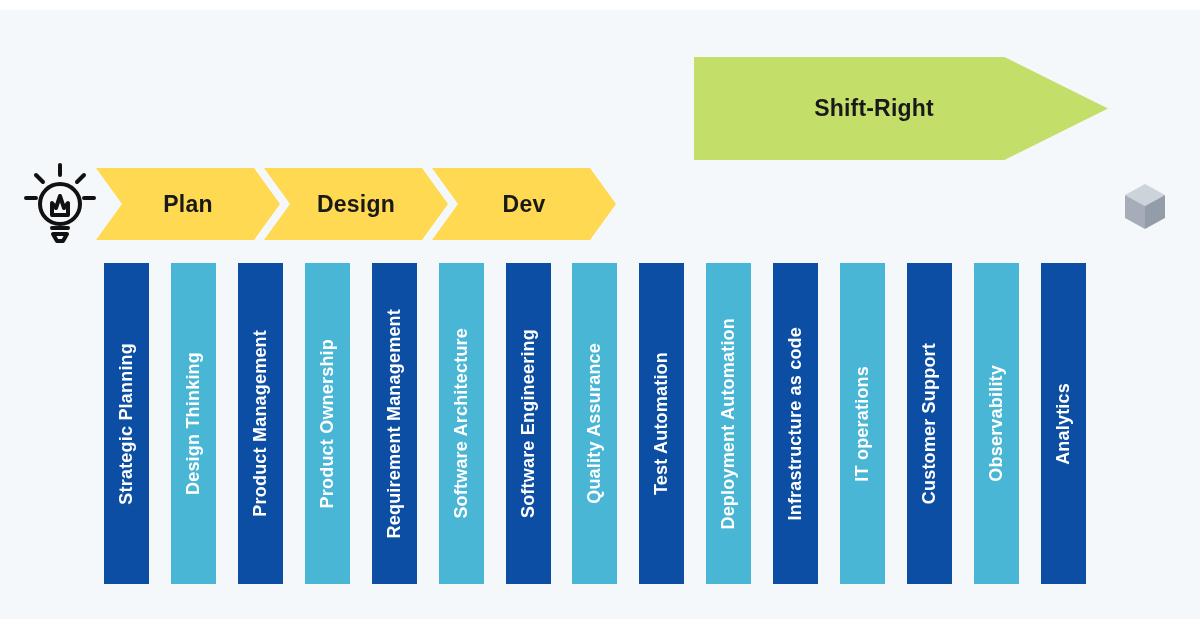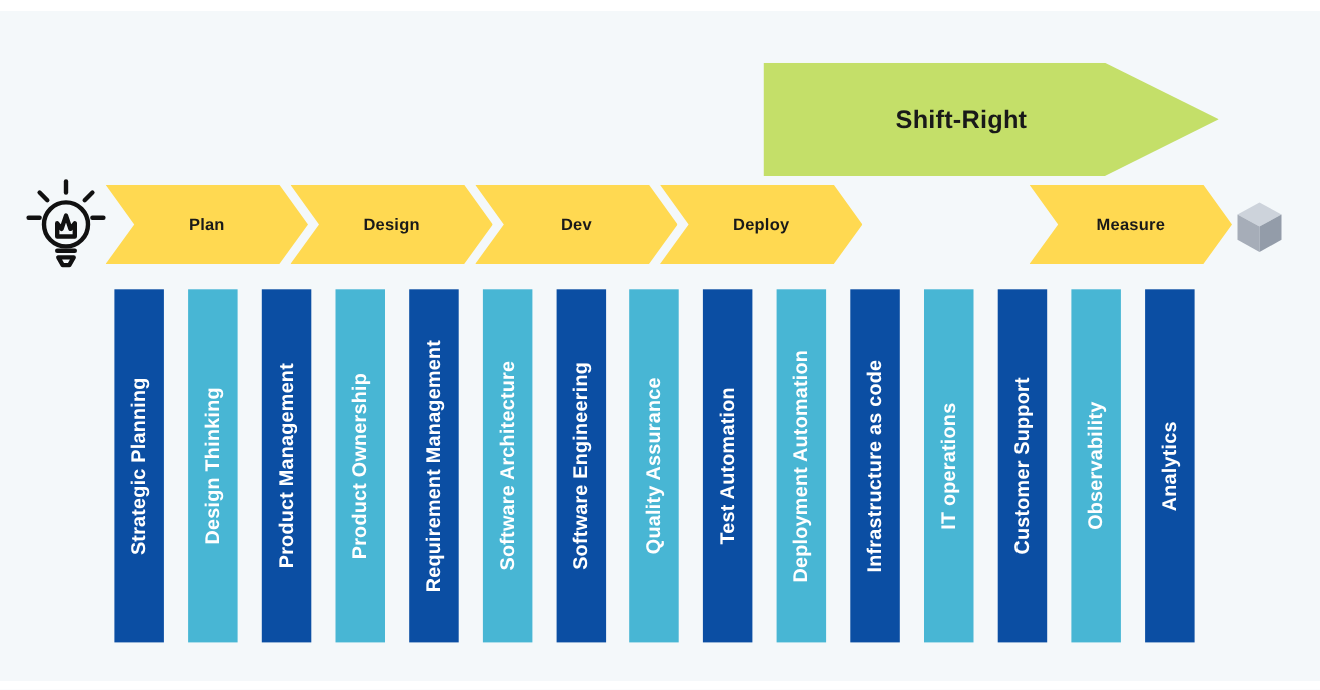--- a/index.html
+++ b/index.html
@@ -38,21 +38,21 @@
   }
 
   
   .chevron{
     position:absolute;top:168px;width:184px;height:72px;
     background:var(--stage-fill);
     clip-path:polygon(0 0,calc(100% - 26px) 0,100% 50%,calc(100% - 26px) 100%,0 100%,26px 50%);
     display:flex;align-items:center;justify-content:center;
   }
   .chevron span{
-    font-size:15px;font-weight:700;color:var(--label-text);
+    font-size:23px;font-weight:700;color:var(--label-text);
     letter-spacing:.2px;
   }
 
   
   .bulb{position:absolute;left:22px;top:162px;}
   .cube{position:absolute;left:1124px;top:183px;}
 
   
   .bars{
     position:absolute;left:104px;top:263px;width:982px;height:321px;
@@ -99,26 +99,20 @@
 
   <div class="chevron" style="left:96px">
     <span>Plan</span>
   </div>
   <div class="chevron" style="left:432px">
     <span>Dev</span>
   </div>
   <div class="chevron" style="left:264px">
     <span>Design</span>
   </div>
-  <div class="chevron" style="left:600px">
-    <span>Deploy</span>
-  </div>
-  <div class="chevron" style="left:936px">
-    <span>Measure</span>
-  </div>
 
   <svg class="cube" width="42" height="47" viewBox="0 0 42 47">
     <polygon points="21,1 41,12 21,23 1,12" fill="#cdd3db"></polygon>
     <polygon points="1,12 21,23 21,46 1,35" fill="#a6adb8"></polygon>
     <polygon points="21,23 41,12 41,35 21,46" fill="#939ca9"></polygon>
   </svg>
 
   <div class="bars">
     <div class="bar">
         <span>Strategic Planning</span>

